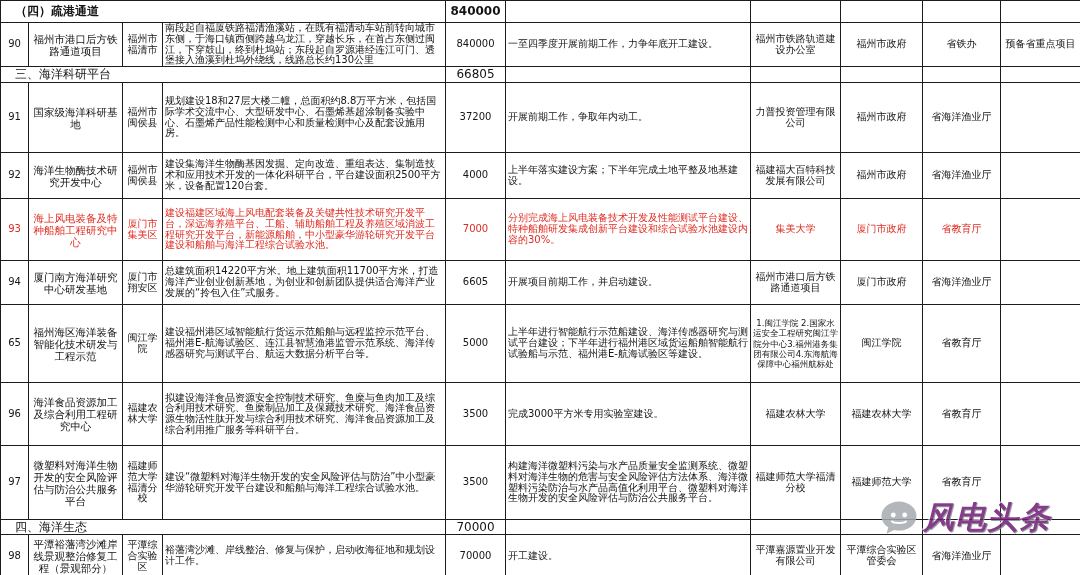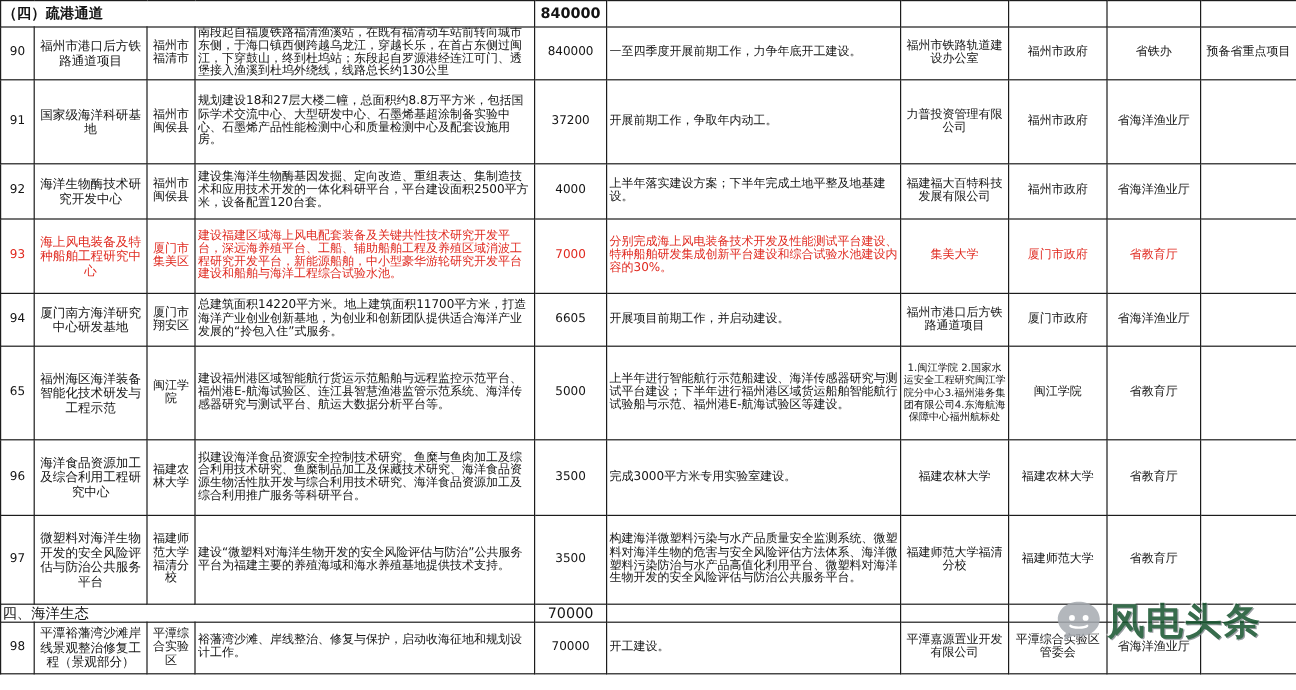--- a/index.html
+++ b/index.html
@@ -17,33 +17,34 @@
     vertical-align:middle;
     overflow:hidden;
     word-break:break-all;
   }
   .l{text-align:left;}
   .c{text-align:center;}
   .name{font-size:10.5px;line-height:1.15;text-align:center;}
   .num{font-size:10px;}
   .small{font-size:8.5px;line-height:1.2;margin-left:16px;}
   tr.section td{font-size:12px;line-height:1.1;}
-  tr.section td.section-label{padding-left:1px;}
+  tr.section td.section-label{padding-left:14px;}
   tr.bold td{font-weight:bold;}
   tr.red td{color:#e02a20;}
   .watermark{
     position:fixed;left:878px;top:497px;
     display:flex;align-items:center;gap:3px;
     opacity:0.85;pointer-events:none;
   }
   .wm-bubble{width:42px;height:42px;flex:0 0 auto;}
   .wm-text{
-    font-size:31px;font-weight:bold;color:#14532d;letter-spacing:1px;
+    font-size:31px;font-weight:bold;color:#701a75;letter-spacing:1px;
     text-shadow:1px 1px 0 #878c92,-1px -1px 1px #ffffff;
     white-space:nowrap;
+    font-style:italic;
   }
 </style>
 </head>
 <body>
 
 <table>
   <colgroup>
     <col style="width:28px">
       <col style="width:94px">
       <col style="width:40px">
@@ -70,20 +71,29 @@
         <td class="l name">福州市港口后方铁路通道项目</td>
         <td class="c">福州市福清市</td>
         <td class="l">南段起自福厦铁路福清渔溪站，在既有福清动车站前转向城市东侧，于海口镇西侧跨越乌龙江，穿越长乐，在首占东侧过闽江，下穿鼓山，终到杜坞站；东段起自罗源港经连江可门、透堡接入渔溪到杜坞外绕线，线路总长约130公里</td>
         <td class="c num">840000</td>
         <td class="l">一至四季度开展前期工作，力争年底开工建设。</td>
         <td class="c">福州市铁路轨道建设办公室</td>
         <td class="c">福州市政府</td>
         <td class="c">省铁办</td>
         <td class="c">预备省重点项目</td>
       </tr>
+      <tr class="section" style="height: 16px;">
+        <td class="l section-label" colspan="4">三、海洋科研平台</td>
+        <td class="c num">66805</td>
+        <td class="c"></td>
+        <td class="c"></td>
+        <td class="c"></td>
+        <td class="c"></td>
+        <td class="c"></td>
+      </tr>
       <tr class="" style="height: 70px;">
         <td class="c">91</td>
         <td class="l name">国家级海洋科研基地</td>
         <td class="c">福州市闽侯县</td>
         <td class="l">规划建设18和27层大楼二幢，总面积约8.8万平方米，包括国际学术交流中心、大型研发中心、石墨烯基超涂制备实验中心、石墨烯产品性能检测中心和质量检测中心及配套设施用房。</td>
         <td class="c num">37200</td>
         <td class="l">开展前期工作，争取年内动工。</td>
         <td class="c">力普投资管理有限公司</td>
         <td class="c">福州市政府</td>
         <td class="c">省海洋渔业厅</td>
@@ -146,21 +156,21 @@
         <td class="l">完成3000平方米专用实验室建设。</td>
         <td class="c">福建农林大学</td>
         <td class="c">福建农林大学</td>
         <td class="c">省教育厅</td>
         <td class="c"></td>
       </tr>
       <tr class="" style="height: 74px;">
         <td class="c">97</td>
         <td class="l name">微塑料对海洋生物开发的安全风险评估与防治公共服务平台</td>
         <td class="c">福建师范大学福清分校</td>
-        <td class="l">建设“微塑料对海洋生物开发的安全风险评估与防治”公共服务平台为福建主要的养殖海域和海水养殖基地提供技术支持。</td>
+        <td class="l">建设“微塑料对海洋生物开发的安全风险评估与防治”中小型豪华游轮研究开发平台建设和船舶与海洋工程综合试验水池。</td>
         <td class="c num">3500</td>
         <td class="l">构建海洋微塑料污染与水产品质量安全监测系统、微塑料对海洋生物的危害与安全风险评估方法体系、海洋微塑料污染防治与水产品高值化利用平台、微塑料对海洋生物开发的安全风险评估与防治公共服务平台。</td>
         <td class="c">福建师范大学福清分校</td>
         <td class="c">福建师范大学</td>
         <td class="c">省教育厅</td>
         <td class="c"></td>
       </tr>
       <tr class="section" style="height: 15px; margin-left: 35px;">
         <td class="l section-label" colspan="4">四、海洋生态</td>
         <td class="c num">70000</td>

